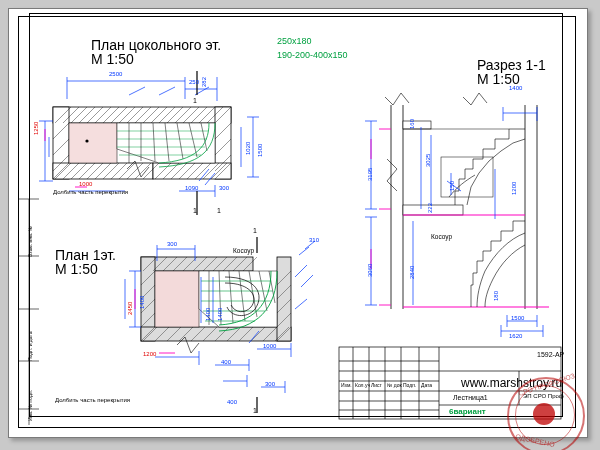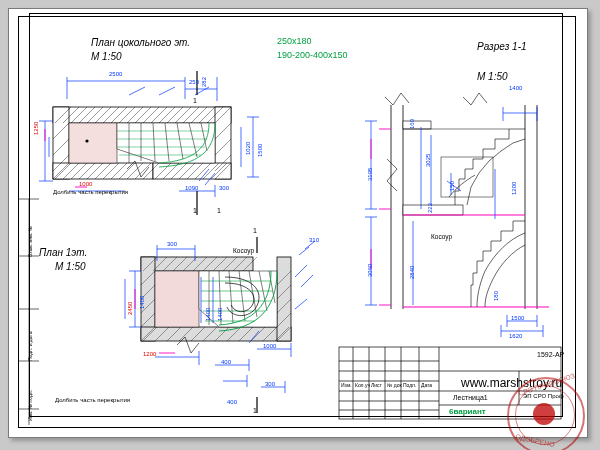--- a/index.html
+++ b/index.html
@@ -16,21 +16,21 @@
   }
   .frame{
     position:absolute;left:9px;top:7px;width:556px;height:410px;
     border:1px solid #000;
   }
   .inner-frame{
     position:absolute;left:20px;top:4px;width:532px;height:402px;
     border:1px solid #000;
   }
   .txt{position:absolute;white-space:pre;font-size:8px;color:#000;}
-  .t-title{font-size:10px;font-style:italic;}
+  .t-title{font-size:14px;}
   .blue{color:#0036ff;}
   .green{color:#00a040;}
   .red{color:#e00000;}
   .dim{font-size:6px;}
   .tiny{font-size:5px;}
   svg{position:absolute;left:0;top:0;overflow:visible;}
   .seal{
     position:absolute;width:74px;height:74px;border-radius:50%;
     border:2px solid rgba(180,0,0,.55);
   }
@@ -370,24 +370,24 @@
       <line x1="430" y1="362" x2="552" y2="362"></line>
       <line x1="430" y1="382" x2="552" y2="382"></line>
       <line x1="430" y1="396" x2="552" y2="396"></line>
       <line x1="510" y1="362" x2="510" y2="396"></line>
     </g>
   </svg>
 
   <div class="txt t-title" style="left:82px;top:28px;">План цокольного эт.</div>
   <div class="txt t-title" style="left:82px;top:42px;">М 1:50</div>
 
-  <div class="txt t-title" style="left:30px;top:238px;">План 1эт.</div>
+  <div class="txt t-title" style="left:46px;top:238px;">План 1эт.</div>
   <div class="txt t-title" style="left:46px;top:252px;">М 1:50</div>
 
-  <div class="txt t-title" style="left:468px;top:32px;">Разрез 1-1</div>
+  <div class="txt t-title" style="left:468px;top:48px;">Разрез 1-1</div>
   <div class="txt t-title" style="left:468px;top:62px;">М 1:50</div>
 
   <div class="txt green" style="left:268px;top:27px;font-size:9px;">250х180</div>
   <div class="txt green" style="left:268px;top:41px;font-size:9px;">190-200-400х150</div>
 
   <div class="txt" style="left:44px;top:180px;font-size:6px;">Долбить часть перекрытия</div>
   <div class="txt" style="left:46px;top:388px;font-size:6px;">Долбить часть перекрытия</div>
   <div class="txt" style="left:224px;top:238px;font-size:6.5px;">Косоур</div>
   <div class="txt" style="left:422px;top:224px;font-size:6.5px;">Косоур</div>
 

